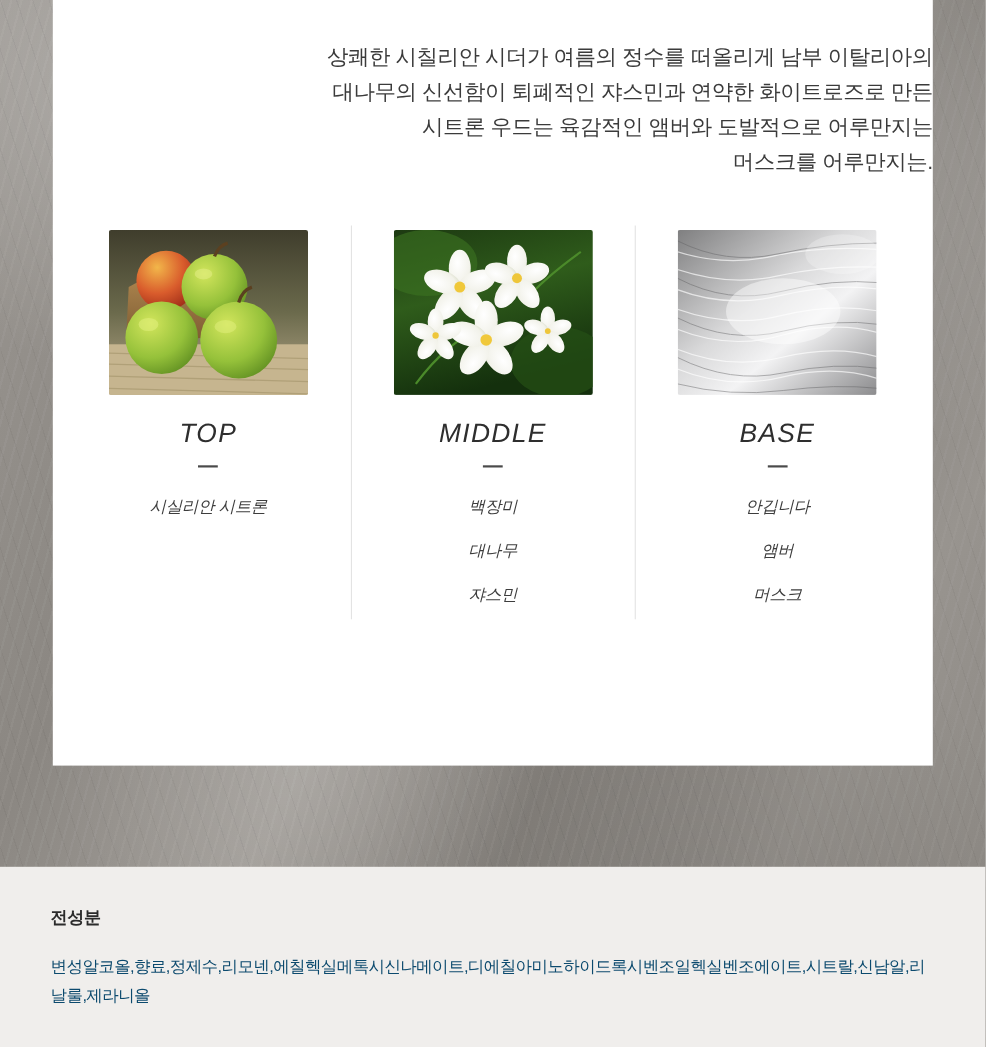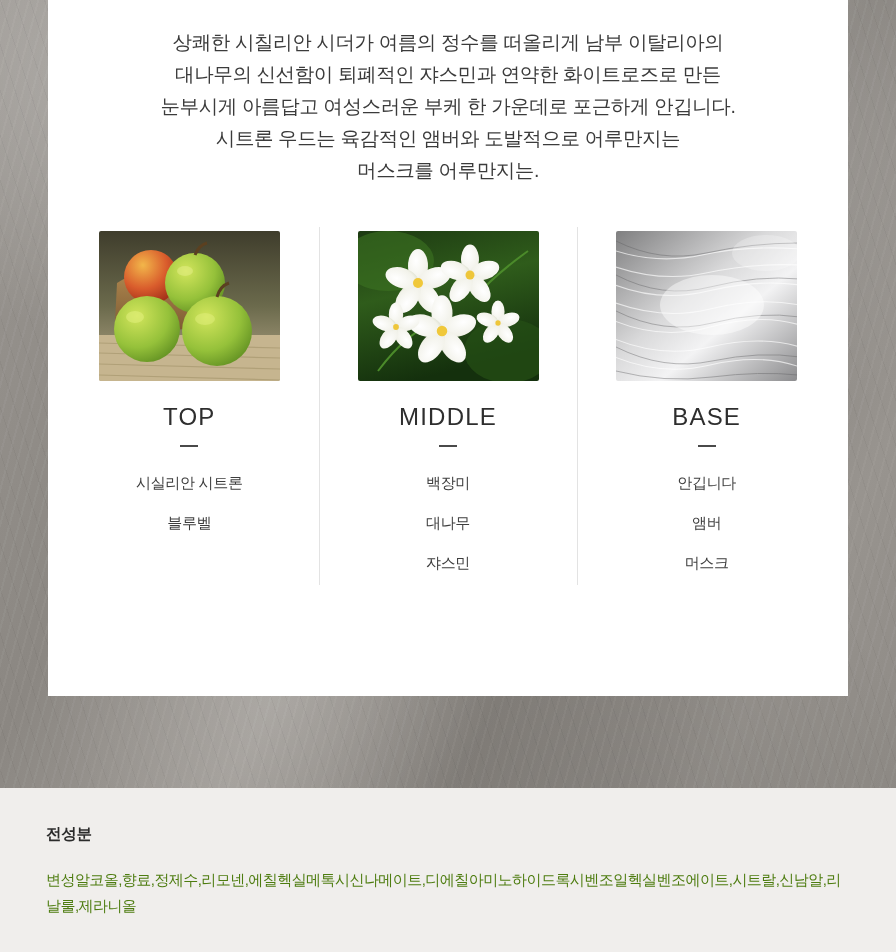--- a/index.html
+++ b/index.html
@@ -39,22 +39,22 @@
     position: absolute;
     left: 48px;
     top: 0;
     width: 800px;
     height: 696px;
     background: #ffffff;
     z-index: 3;
   }
 
   .desc {
-    padding-top: 26px;
-    text-align: center;
+    padding-top: 36px;
+    text-align: right;
     color: #3b3b3b;
     font-size: 19.5px;
     line-height: 32px;
     letter-spacing: -0.4px;
   }
   .desc p {
     margin: 0;
     white-space: nowrap;
   }
 
@@ -62,20 +62,21 @@
   .notes {
     display: flex;
     margin-top: 45px;
     padding: 0 12px;
   }
   .note-col {
     flex: 1 1 0;
     text-align: center;
     position: relative;
     padding: 0 6px;
+    font-style: italic;
   }
   .note-col + .note-col::before {
     content: "";
     position: absolute;
     left: 0;
     top: -4px;
     width: 1px;
     height: 358px;
     background: #e3e3e3;
   }
@@ -126,37 +127,36 @@
   .ing-title {
     font-size: 15.5px;
     font-weight: bold;
     color: #2b2b2b;
     letter-spacing: -0.3px;
     margin-bottom: 22px;
   }
   .ing-body {
     font-size: 15px;
     line-height: 26px;
-    color: #4d7c0f;
+    color: #0c4a6e;
     letter-spacing: -0.55px;
     word-break: break-all;
   }
 </style>
 </head>
 <body>
 
 <div class="bg-texture"></div>
 <div class="bg-streaks"></div>
 
 <div class="card">
 
   <div class="desc">
     <p>상쾌한 시칠리안 시더가 여름의 정수를 떠올리게 남부 이탈리아의</p>
     <p>대나무의 신선함이 퇴폐적인 쟈스민과 연약한 화이트로즈로 만든</p>
-    <p>눈부시게 아름답고 여성스러운 부케 한 가운데로 포근하게 안깁니다.</p>
     <p>시트론 우드는 육감적인 앰버와 도발적으로 어루만지는</p>
     <p>머스크를 어루만지는.</p>
   </div>
 
   <div class="notes">
 
     <div class="note-col">
       <div class="note-img">
         <svg width="181" height="150" viewBox="0 0 181 150" xmlns="http://www.w3.org/2000/svg">
           <defs>
@@ -197,21 +197,20 @@
           <path d="M118 66 q3 -11 12 -14" stroke="#5b4020" stroke-width="3" fill="none"></path>
           <ellipse cx="36" cy="86" rx="9" ry="6" fill="#e2f07e" opacity="0.55"></ellipse>
           <ellipse cx="106" cy="88" rx="10" ry="6" fill="#e2f07e" opacity="0.5"></ellipse>
           <ellipse cx="86" cy="40" rx="8" ry="5" fill="#e5f08a" opacity="0.5"></ellipse>
         </svg>
       </div>
       <div class="note-title">TOP</div>
       <div class="note-rule"></div>
       <div class="note-items">
         <div>시실리안 시트론</div>
-        <div>블루벨</div>
       </div>
     </div>
 
     <div class="note-col">
       <div class="note-img">
         <svg width="181" height="150" viewBox="0 0 181 150" xmlns="http://www.w3.org/2000/svg">
           <defs>
             <linearGradient id="mbg" x1="0" y1="0" x2="0.3" y2="1">
               <stop offset="0" stop-color="#1d3a12"></stop>
               <stop offset="0.45" stop-color="#2f5c1b"></stop>

